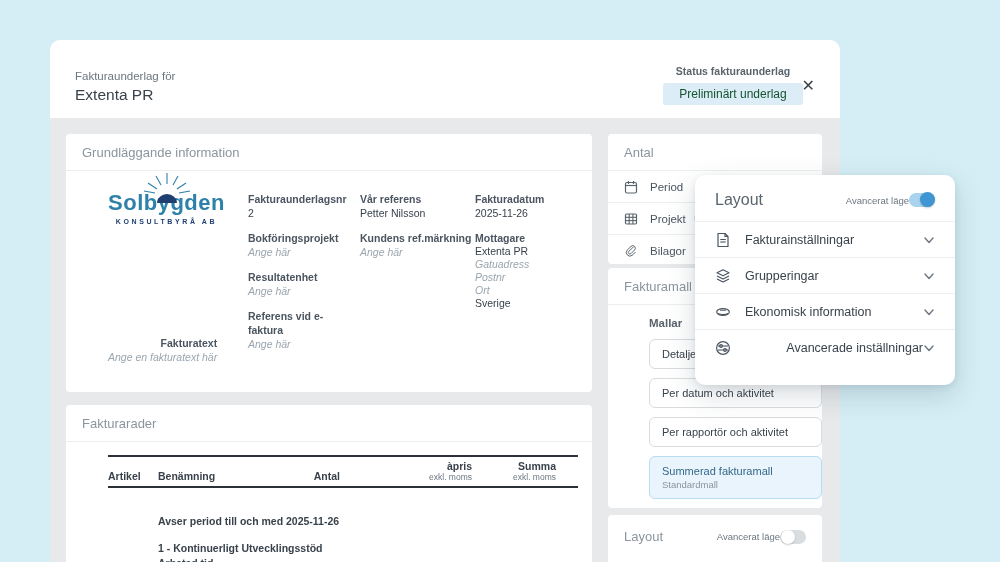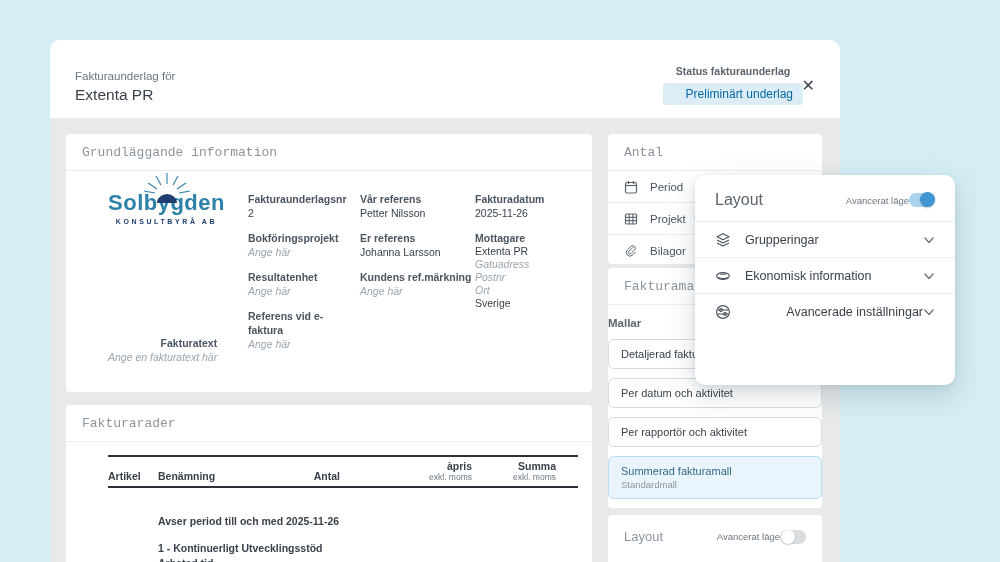--- a/index.html
+++ b/index.html
@@ -5,25 +5,25 @@
   * { margin:0; padding:0; box-sizing:border-box; }
   html,body { width:1000px; height:562px; overflow:hidden; }
   body { font-family:"Liberation Sans","DejaVu Sans",sans-serif; background:#d5eef5; position:relative; color:#39424b; }
 
   .modal { position:absolute; left:50px; top:40px; width:790px; height:522px; background:#e7e9ea; border-radius:10px 10px 0 0; }
   .modal-header { position:absolute; left:0; top:0; width:100%; height:78px; background:#fff; border-radius:10px 10px 0 0; }
   .hdr-eyebrow { position:absolute; left:25px; top:30px; font-size:11.5px; color:#6b7680; }
   .hdr-title { position:absolute; left:25px; top:46px; font-size:15.5px; color:#39424b; }
   .status-wrap { position:absolute; right:37px; top:25px; width:140px; text-align:center; }
   .status-label { font-size:10.5px; font-weight:bold; color:#5a646d; margin-bottom:6px; }
-  .status-badge { background:#dcedf8; color:#0369a1; font-size:12px; padding:4px 10px; border-radius:3px; display:block;text-align:right; }
+  .status-badge { background:#dcedf8; color:#14532d; font-size:12px; padding:4px 10px; border-radius:3px; display:block; }
   .close-x { position:absolute; right:25px; top:38px; font-size:16px; color:#39424b; cursor:pointer; line-height:1; }
 
   .card { position:absolute; background:#fff; border-radius:4px; }
-  .card-title-row { height:24px; border-bottom:1px solid #eceeef; display:flex; align-items:center; padding:18px 16px;font-family:Liberation Mono, monospace; }
+  .card-title-row { height:24px; border-bottom:1px solid #eceeef; display:flex; align-items:center; padding:18px 16px; }
   .card-title { font-size:13px; color:#8b959d; }
 
   
   .card-basic { left:16px; top:94px; width:526px; height:258px; }
   .logo { position:absolute; left:38px; top:38px; width:125px; text-align:center; }
   .logo-name { font-size:22px; font-weight:600; color:#2e81a8; letter-spacing:0.5px; line-height:1; }
   .logo-sub { font-size:7px; font-weight:bold; letter-spacing:2.6px; color:#1e3f70; margin-top:4px; }
   .logo-sun { display:block; margin:0 auto -14px auto; position:relative; z-index:1; }
 
   .fcol { position:absolute; top:58px; }
@@ -53,21 +53,21 @@
   .t-textrow { padding-left:50px; font-weight:bold; line-height:15px; }
   .mt10 { margin-top:26px; } .mt12 { margin-top:12px; }
 
   
   .card-urval { left:558px; top:94px; width:214px; height:130px; }
   .urval-item { height:32px; display:flex; align-items:center; padding:0 16px; border-top:1px solid #eceeef; font-size:11.5px; color:#4a5560; cursor:pointer; }
   .urval-item .ic { width:14px; height:14px; margin-right:12px; color:#5a646d; flex:0 0 14px; }
   .mini-badge { margin-left:8px; background:#cde9f7; color:#4e93bd; font-size:9px; width:15px; height:15px; border-radius:50%; display:flex; align-items:center; justify-content:center; }
 
   .card-mall { left:558px; top:228px; width:214px; height:240px; }
-  .mall-body { padding:12px 0; }
+  .mall-body { padding:12px 0;margin-left:41px; }
   .mall-sub { font-size:11.5px; font-weight:bold; color:#5a646d; margin-bottom:10px; }
   .tpl-btn { border:1px solid #d8dcdf; border-radius:6px; background:#fff; padding:8px 12px; font-size:11px; color:#39424b; margin-bottom:9px; cursor:pointer; }
   .tpl-btn.selected { background:#e9f4fc; border-color:#b8dcf0; }
   .tpl-btn.selected .tpl-label { color:#35688a; }
   .tpl-sub { font-size:9.5px; color:#8b959d; margin-top:2px; }
 
   .card-layout { left:558px; top:475px; width:214px; height:47px; border-radius:4px 4px 0 0; }
   .layout-row { display:flex; align-items:center; justify-content:space-between; padding:14px 16px 0 16px; }
   .layout-title { font-size:13px; color:#8b959d; }
   .tog-wrap { display:flex; align-items:center; gap:0; }
@@ -189,24 +189,20 @@
       <div class="field">
           <div class="flabel">Referens vid e-faktura</div>
           <div class="fph">Ange här</div>
         </div>
     </div>
 
     <div class="fcol fcol2">
       <div class="field">
           <div class="flabel">Vår referens</div>
           <div class="fvalue">Petter Nilsson</div>
-        </div>
-      <div class="field">
-          <div class="flabel">Er referens</div>
-          <div class="fvalue">Johanna Larsson</div>
         </div>
       <div class="field">
           <div class="flabel">Kundens ref.märkning</div>
           <div class="fph">Ange här</div>
         </div>
     </div>
 
     <div class="fcol fcol3">
       <div class="field">
           <div class="flabel">Fakturadatum</div>
@@ -325,20 +321,29 @@
       <span class="popup-title">Layout</span>
       <span class="tog-wrap">
         <span class="tog-label">Avancerat läge</span>
         <span class="toggle on">
             <span class="knob"></span>
           </span>
       </span>
     </div>
     <div class="popup-item">
       <svg class="ic" viewBox="0 0 16 16">
+          <use href="#i-doc"></use>
+        </svg>
+      <span class="lbl">Fakturainställningar</span>
+      <svg class="chev" viewBox="0 0 12 12">
+          <use href="#i-chev"></use>
+        </svg>
+    </div>
+    <div class="popup-item">
+      <svg class="ic" viewBox="0 0 16 16">
           <use href="#i-layers"></use>
         </svg>
       <span class="lbl">Grupperingar</span>
       <svg class="chev" viewBox="0 0 12 12">
           <use href="#i-chev"></use>
         </svg>
     </div>
     <div class="popup-item">
       <svg class="ic" viewBox="0 0 16 16">
           <use href="#i-coin"></use>

